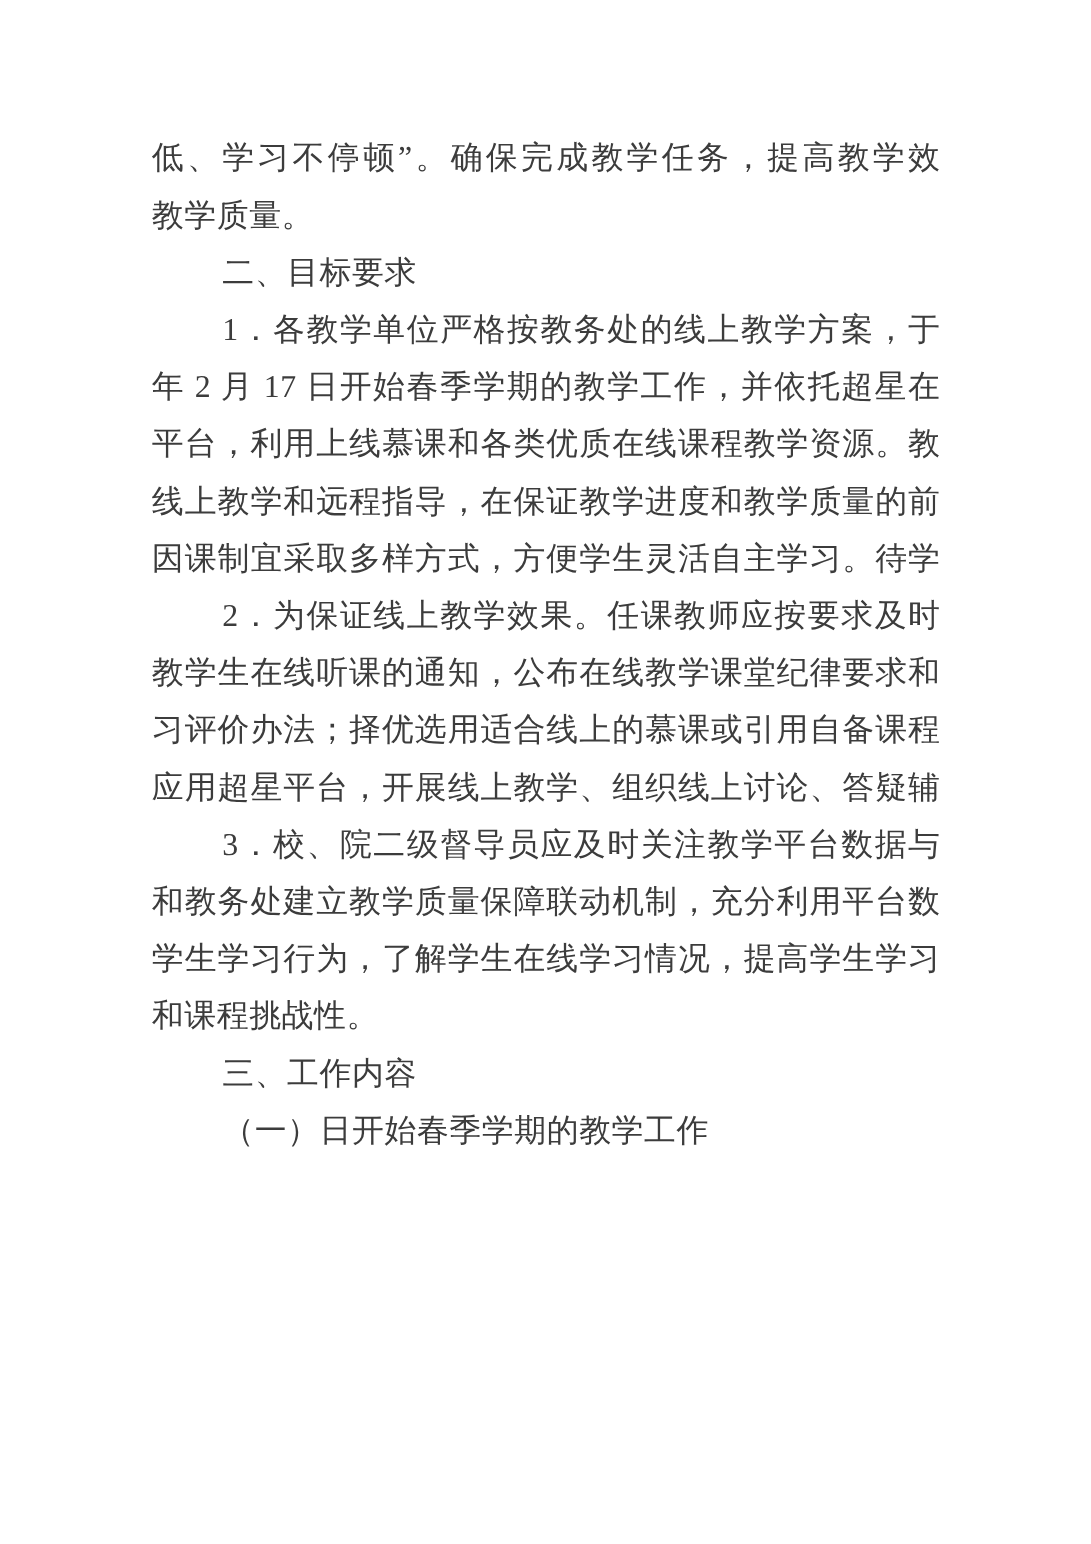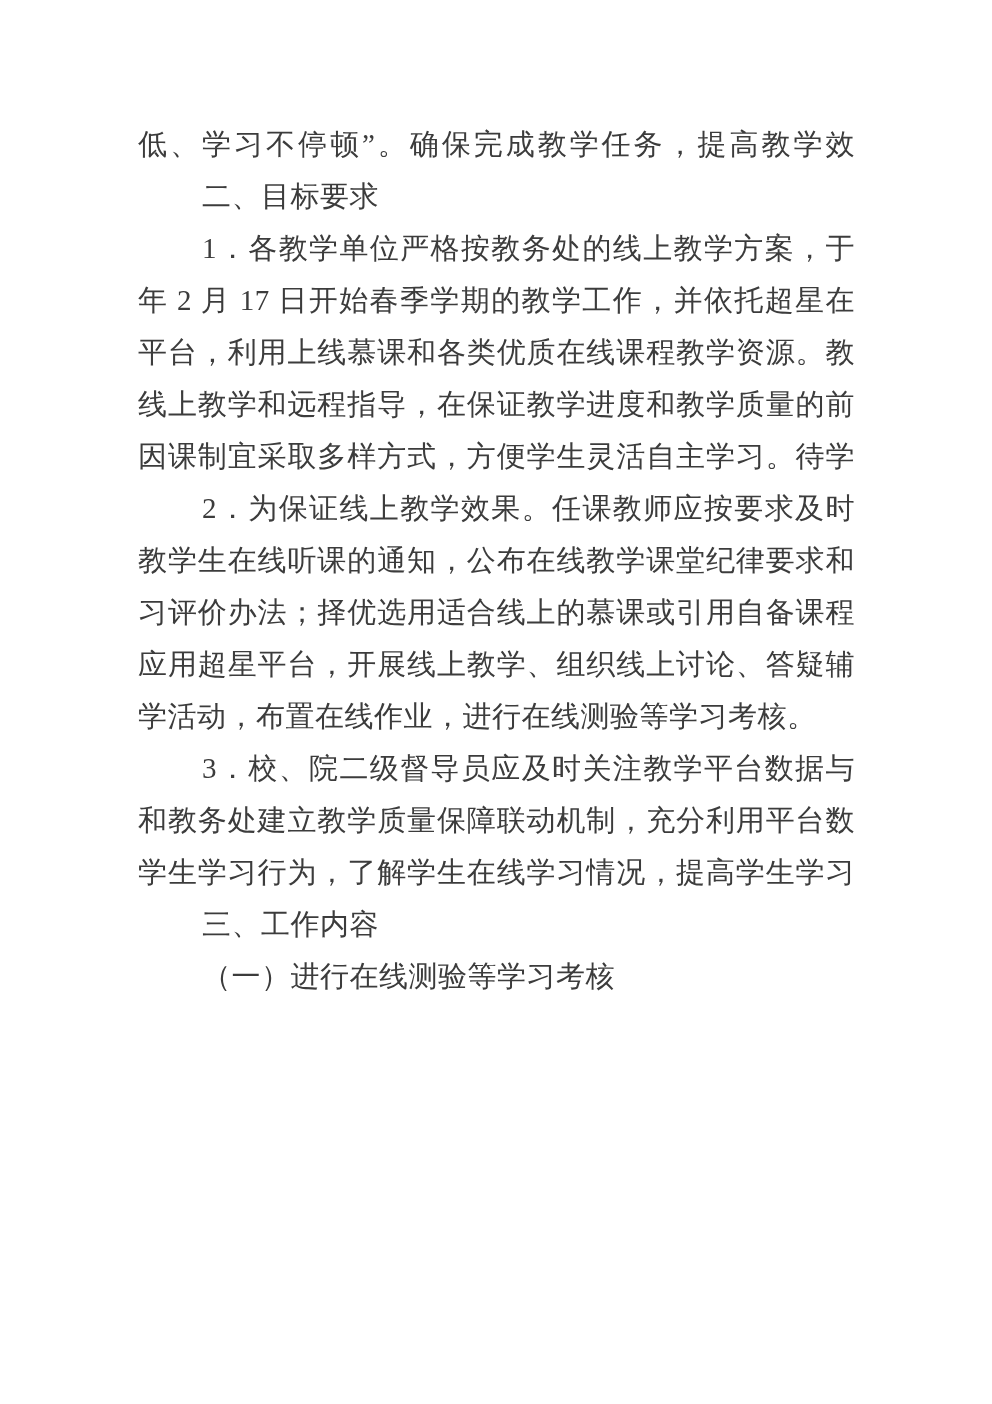--- a/index.html
+++ b/index.html
@@ -38,30 +38,31 @@
     text-align-last: justify;
     text-justify: inter-ideograph;
   }
 </style>
 </head>
 <body>
 
 <div class="page" style="background: rgb(255, 255, 255);">
   <div class="content" style="color: rgb(60, 60, 60);">
       <div class="line justify">低、学习不停顿”。确保完成教学任务，提高教学效率，保证</div>
+      <div class="line">教学质量。</div>
       <div class="line indent">二、目标要求</div>
       <div class="line indent justify">1．各教学单位严格按教务处的线上教学方案，于 2020</div>
       <div class="line justify">年 2 月 17 日开始春季学期的教学工作，并依托超星在线学习</div>
       <div class="line justify">平台，利用上线慕课和各类优质在线课程教学资源。教师开展</div>
       <div class="line justify">线上教学和远程指导，在保证教学进度和教学质量的前提下，</div>
       <div class="line justify">因课制宜采取多样方式，方便学生灵活自主学习。待学生返校</div>
       <div class="line indent justify">2．为保证线上教学效果。任课教师应按要求及时做好所</div>
       <div class="line justify">教学生在线听课的通知，公布在线教学课堂纪律要求和学生学</div>
       <div class="line justify">习评价办法；择优选用适合线上的慕课或引用自备课程资源，</div>
       <div class="line justify">应用超星平台，开展线上教学、组织线上讨论、答疑辅导等教</div>
-      <div class="line">学活动，布置在线作业，进行在线测验等学习考核。</div>
       <div class="line indent justify">3．校、院二级督导员应及时关注教学平台数据与质管办</div>
       <div class="line justify">和教务处建立教学质量保障联动机制，充分利用平台数据分析</div>
       <div class="line justify">学生学习行为，了解学生在线学习情况，提高学生学习积极性</div>
+      <div class="line">和课程挑战性。</div>
       <div class="line indent">三、工作内容</div>
-      <div class="line indent">（一）进行在线测验等学习考核</div>
+      <div class="line indent">（一）日开始春季学期的教学工作</div>
     </div>
 </div>
 
 </body></html>

